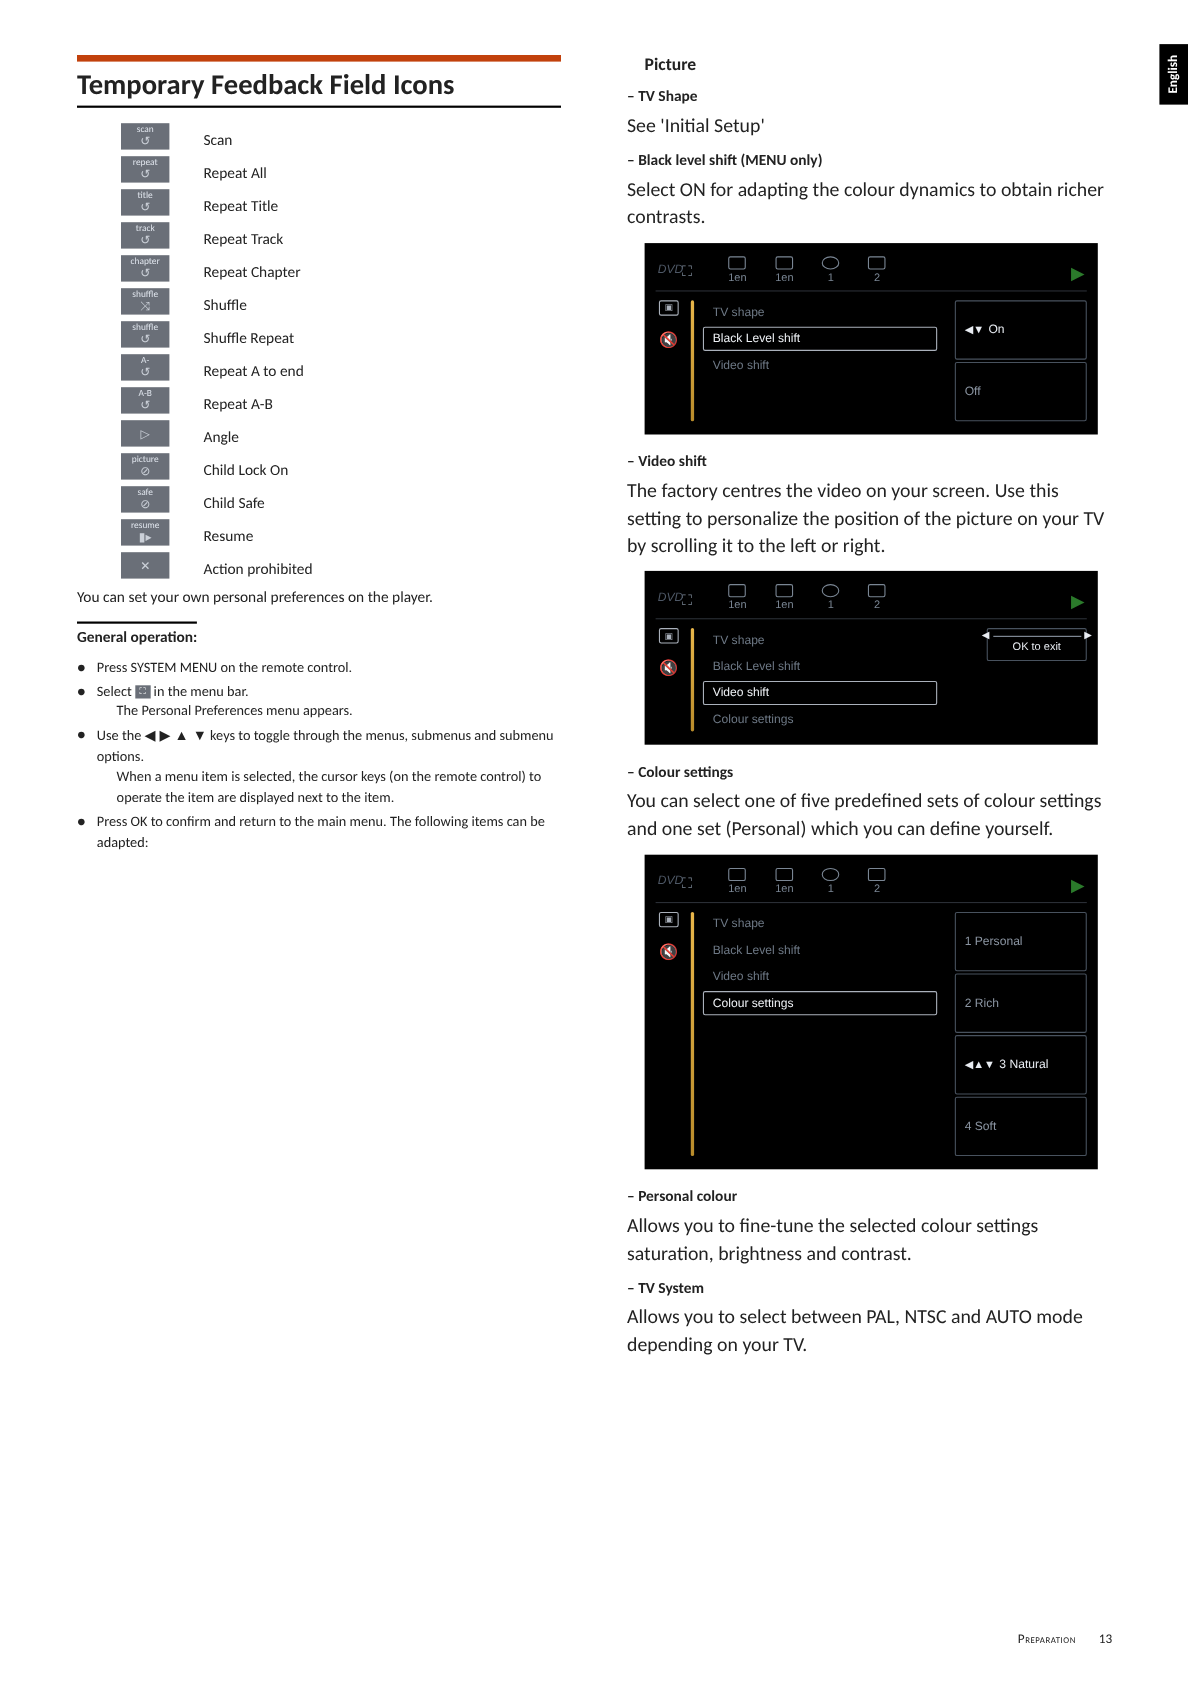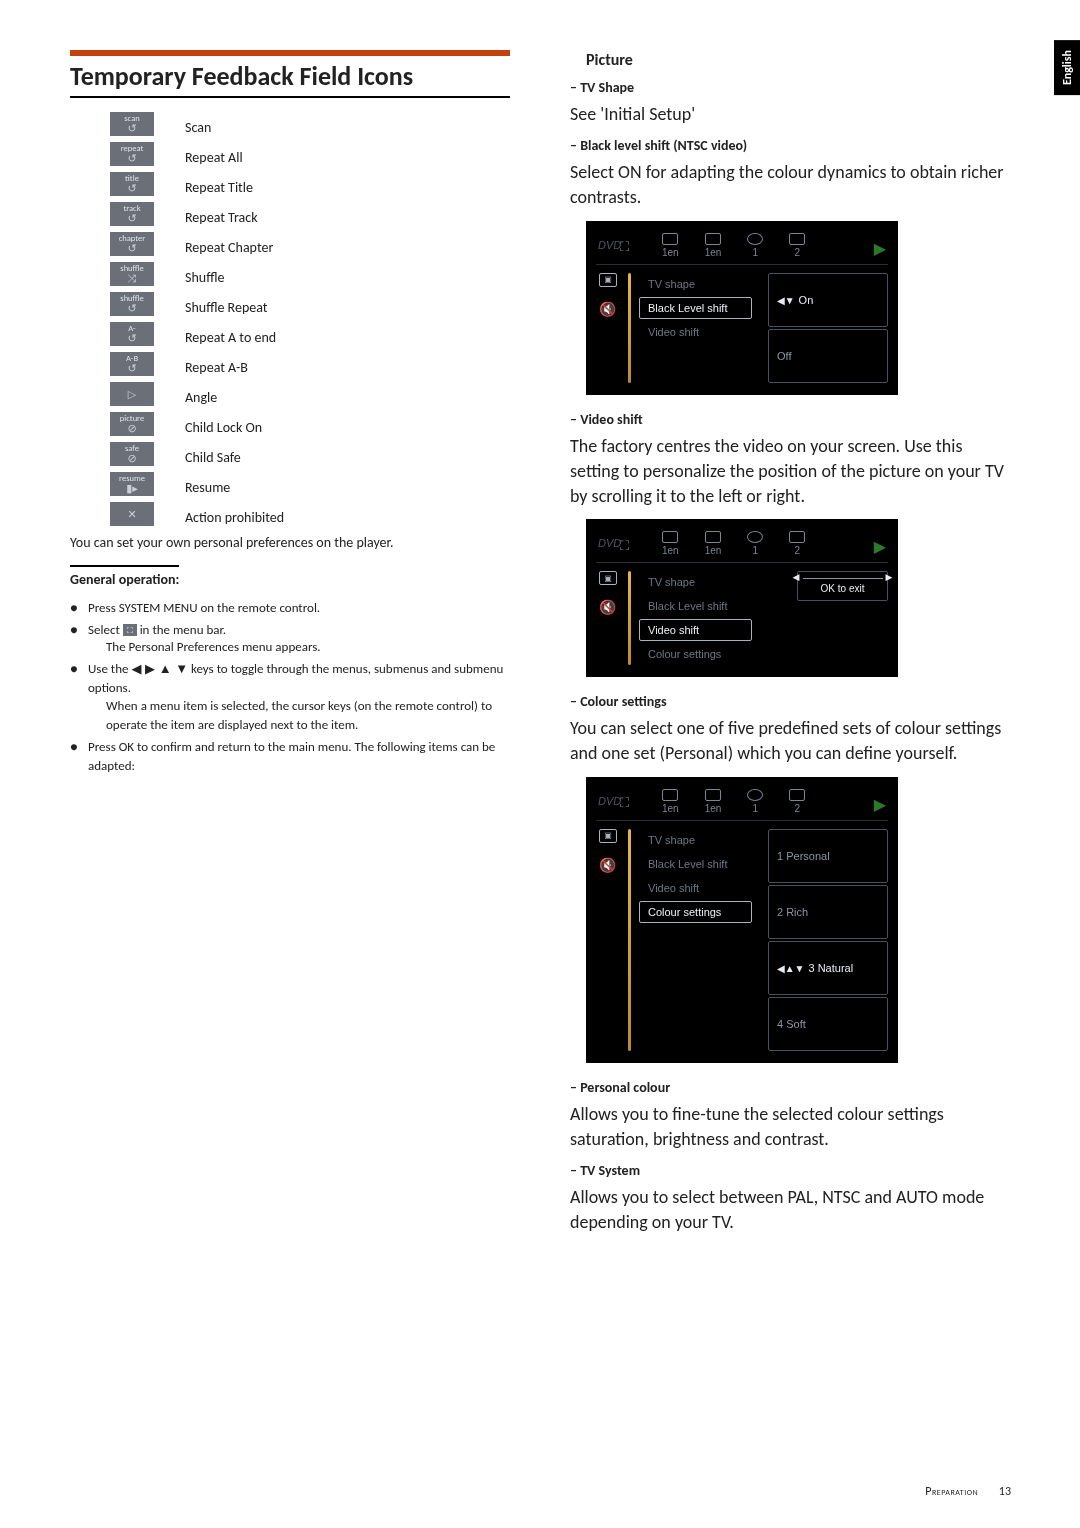--- a/index.html
+++ b/index.html
@@ -64,21 +64,21 @@
   .arrow { font-family: Arial; }
   .small-glyph {
     display:inline-block; width:14px; height:12px; background:#6a6f78;
     color:#fff; font-size:8px; vertical-align:middle; text-align:center; line-height:12px;
   }
   
   h2.right-title { font-weight: bold; font-size: 16px; margin-bottom: 4px; margin-left: 16px; }
   .dash-head { font-weight: bold; font-size: 14px; margin-top: 10px; margin-bottom: 6px;}
   .body-text { font-size: 18px; line-height: 1.4; margin-bottom: 10px; }
   .menu-shot {
-    width: 312px; margin: 8px 0 16px 16px; background:#000; padding:10px 10px 12px 10px;
+    width: 412px; margin: 8px 0 16px 16px; background:#000; padding:10px 10px 12px 10px;
     font-family: Arial, sans-serif;
   }
   .menu-tabs { display:flex; align-items:center; gap:26px; padding: 2px 0 6px 24px;
     border-bottom: 1px solid #2a2e35; font-size:10px; color:#7a8694; position:relative;}
   .menu-tabs .tab { display:flex; flex-direction:column; align-items:center; gap:2px;}
   .menu-tabs .tab .ico { width:16px;height:12px;border:1px solid #7a8694;border-radius:2px;}
   .menu-tabs .tab.first .ico { border:none; font-size:13px;}
   .menu-tabs .dvd { position:absolute; left:2px; top:8px; color:#4e5866; font-style:italic; font-size:11px;}
   .menu-tabs .play { position:absolute; right:2px; top:8px; color:#2b7a2b; font-size:16px;}
   .menu-body { display:flex; gap:8px; margin-top:8px; }
@@ -230,21 +230,21 @@
       <li>Press OK to confirm and return to the main menu. The following items can be adapted:</li>
     </ul>
   </div>
 
   <div class="col">
     <h2 class="right-title">Picture</h2>
 
     <div class="dash-head">–  TV Shape</div>
     <p class="body-text">See 'Initial Setup'</p>
 
-    <div class="dash-head">–  Black level shift (NTSC video)</div>
+    <div class="dash-head">–  Black level shift (MENU only)</div>
     <p class="body-text">Select ON for adapting the colour dynamics to obtain richer contrasts.</p>
 
     <div class="menu-shot" id="shot1">
         <div class="menu-tabs">
     <span class="dvd">DVD</span>
     <div class="tab first">
             <div class="ico">⛶</div>
           </div>
     <div class="tab">
             <div class="ico"></div>

